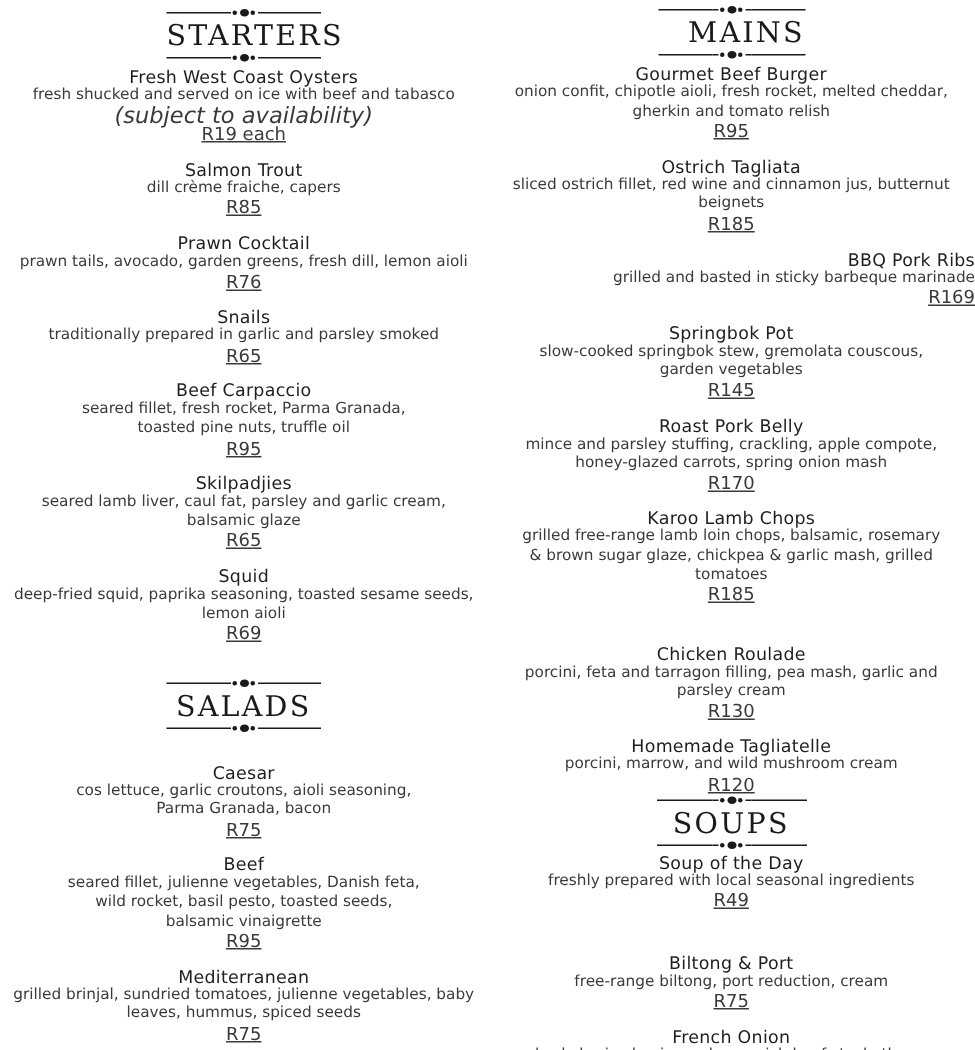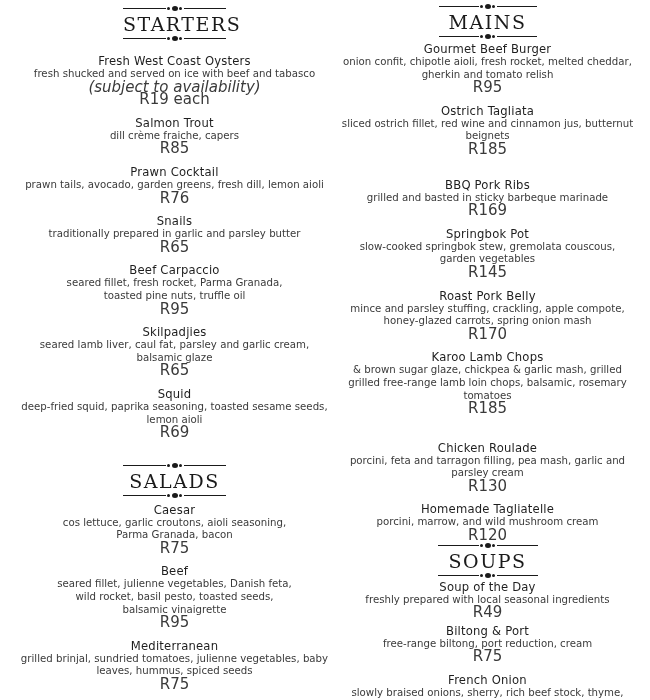--- a/index.html
+++ b/index.html
@@ -12,21 +12,21 @@
     overflow: hidden;
     font-family: "DejaVu Sans", "Liberation Sans", sans-serif;
     color: #2b2b2b;
   }
   .column {
     position: absolute;
     top: 0;
     width: 325px;
     text-align: center;
   }
-  .col-left { left: 12px; }
+  .col-left { left: 0; }
   .col-right { left: 325px; }
 
   .section-header {
     position: relative;
     margin: 0 auto;
     text-align: center;
   }
   .divider {
     position: relative;
     height: 5px;
@@ -73,23 +73,24 @@
     line-height: 12.6px;
     color: #3a3a3a;
   }
   .item-note {
     font-size: 15px;
     line-height: 12.6px;
     font-style: italic;
     color: #3a3a3a;
   }
   .item-price {
-    font-size: 15px;
+    font-size: 12px;
     line-height: 12.6px;
     color: #3a3a3a;
+    text-decoration: underline;
   }
 </style>
 </head>
 <body>
 
 <div class="column col-left">
 
   <div class="section-header" style="width:103px; margin-top:6px;">
     <div class="divider">
         <div class="orn">
@@ -105,42 +106,42 @@
         <div class="orn">
           <span class="dash"></span>
           <span class="d1"></span>
           <span class="d2"></span>
           <span class="d1"></span>
           <span class="dash"></span>
         </div>
       </div>
   </div>
 
-  <div class="item" style="margin-top:13px;">
+  <div class="item" style="margin-top:3px;">
     <div class="item-name">Fresh West Coast Oysters</div>
     <div class="item-desc">fresh shucked and served on ice with beef and tabasco</div>
     <div class="item-note">(subject to availability)</div>
     <div class="item-price">R19 each</div>
   </div>
 
   <div class="item" style="margin-top:10px;">
     <div class="item-name">Salmon Trout</div>
     <div class="item-desc">dill crème fraiche, capers</div>
     <div class="item-price">R85</div>
   </div>
 
   <div class="item" style="margin-top:10px;">
     <div class="item-name">Prawn Cocktail</div>
     <div class="item-desc">prawn tails, avocado, garden greens, fresh dill, lemon aioli</div>
     <div class="item-price">R76</div>
   </div>
 
   <div class="item" style="margin-top:10px;">
     <div class="item-name">Snails</div>
-    <div class="item-desc">traditionally prepared in garlic and parsley butter</div>
+    <div class="item-desc">traditionally prepared in garlic and parsley smoked</div>
     <div class="item-price">R65</div>
   </div>
 
   <div class="item" style="margin-top:10px;">
     <div class="item-name">Beef Carpaccio</div>
     <div class="item-desc">seared fillet, fresh rocket, Parma Granada,</div>
     <div class="item-desc">toasted pine nuts, truffle oil</div>
     <div class="item-price">R95</div>
   </div>
 
@@ -173,21 +174,21 @@
         <div class="orn">
           <span class="dash"></span>
           <span class="d1"></span>
           <span class="d2"></span>
           <span class="d1"></span>
           <span class="dash"></span>
         </div>
       </div>
   </div>
 
-  <div class="item" style="margin-top:5px;">
+  <div class="item" style="margin-top:20px;">
     <div class="item-name">Caesar</div>
     <div class="item-desc">cos lettuce, garlic croutons, aioli seasoning,</div>
     <div class="item-desc">Parma Granada, bacon</div>
     <div class="item-price">R75</div>
   </div>
 
   <div class="item" style="margin-top:10px;">
     <div class="item-name">Beef</div>
     <div class="item-desc">seared fillet, julienne vegetables, Danish feta,</div>
     <div class="item-desc">wild rocket, basil pesto, toasted seeds,</div>
@@ -198,21 +199,21 @@
   <div class="item" style="margin-top:10px;">
     <div class="item-name">Mediterranean</div>
     <div class="item-desc">grilled brinjal, sundried tomatoes, julienne vegetables, baby</div>
     <div class="item-desc">leaves, hummus, spiced seeds</div>
     <div class="item-price">R75</div>
   </div>
 </div>
 
 <div class="column col-right">
 
-  <div class="section-header" style="width:98px; margin-top:4px;">
+  <div class="section-header" style="width:98px; margin-top:4px;text-align:right;">
     <div class="divider">
         <div class="orn">
           <span class="dash"></span>
           <span class="d1"></span>
           <span class="d2"></span>
           <span class="d1"></span>
           <span class="dash"></span>
         </div>
       </div>
     <div class="section-title">MAINS</div>
@@ -234,21 +235,21 @@
     <div class="item-price">R95</div>
   </div>
 
   <div class="item" style="margin-top:10px;">
     <div class="item-name">Ostrich Tagliata</div>
     <div class="item-desc">sliced ostrich fillet, red wine and cinnamon jus, butternut</div>
     <div class="item-desc">beignets</div>
     <div class="item-price">R185</div>
   </div>
 
-  <div class="item" style="margin-top:22px;">
+  <div class="item" style="margin-top:10px;text-align:right;">
     <div class="item-name">BBQ Pork Ribs</div>
     <div class="item-desc">grilled and basted in sticky barbeque marinade</div>
     <div class="item-price">R169</div>
   </div>
 
   <div class="item" style="margin-top:10px;">
     <div class="item-name">Springbok Pot</div>
     <div class="item-desc">slow-cooked springbok stew, gremolata couscous,</div>
     <div class="item-desc">garden vegetables</div>
     <div class="item-price">R145</div>
@@ -256,22 +257,22 @@
 
   <div class="item" style="margin-top:10px;">
     <div class="item-name">Roast Pork Belly</div>
     <div class="item-desc">mince and parsley stuffing, crackling, apple compote,</div>
     <div class="item-desc">honey-glazed carrots, spring onion mash</div>
     <div class="item-price">R170</div>
   </div>
 
   <div class="item" style="margin-top:10px;">
     <div class="item-name">Karoo Lamb Chops</div>
+    <div class="item-desc">grilled free-range lamb loin chops, balsamic, rosemary</div>
     <div class="item-desc">&amp; brown sugar glaze, chickpea &amp; garlic mash, grilled</div>
-    <div class="item-desc">grilled free-range lamb loin chops, balsamic, rosemary</div>
     <div class="item-desc">tomatoes</div>
     <div class="item-price">R185</div>
   </div>
 
   <div class="item" style="margin-top:26px;">
     <div class="item-name">Chicken Roulade</div>
     <div class="item-desc">porcini, feta and tarragon filling, pea mash, garlic and</div>
     <div class="item-desc">parsley cream</div>
     <div class="item-price">R130</div>
   </div>
@@ -303,21 +304,21 @@
         </div>
       </div>
   </div>
 
   <div class="item" style="margin-top:2px;">
     <div class="item-name">Soup of the Day</div>
     <div class="item-desc">freshly prepared with local seasonal ingredients</div>
     <div class="item-price">R49</div>
   </div>
 
-  <div class="item" style="margin-top:5px;">
+  <div class="item" style="margin-top:28px;">
     <div class="item-name">Biltong &amp; Port</div>
     <div class="item-desc">free-range biltong, port reduction, cream</div>
     <div class="item-price">R75</div>
   </div>
 
   <div class="item" style="margin-top:10px;">
     <div class="item-name">French Onion</div>
     <div class="item-desc">slowly braised onions, sherry, rich beef stock, thyme,</div>
     <div class="item-desc">parmesan crouton</div>
     <div class="item-price">R69</div>

